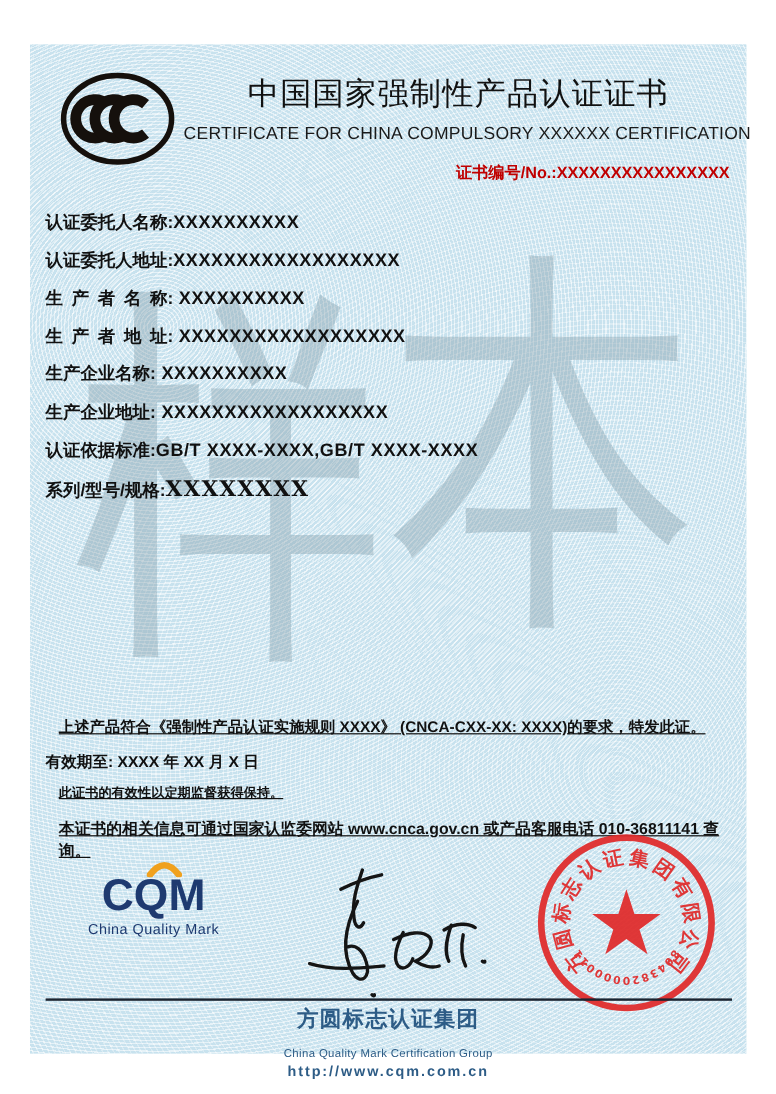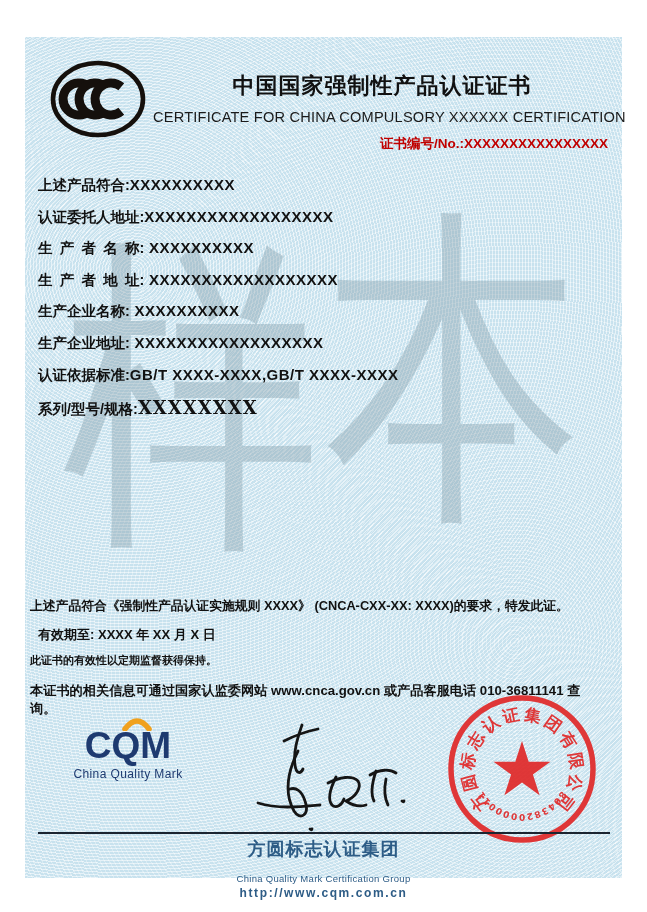--- a/index.html
+++ b/index.html
@@ -19,33 +19,33 @@
   .wm { position:absolute; z-index:0; font-family:"DejaVu Serif", serif; color:#87a0ac; opacity:0.40;
         line-height:1; transform-origin:left top; user-select:none; }
   .wm1 { left:38px;  top:196px; font-size:330px; transform:scaleX(0.78); }
   .wm2 { left:300px; top:168px; font-size:330px; transform:scaleX(0.78); }
 
   .layer { position:absolute; inset:0; z-index:1; }
 
   
   .ccc-logo { position:absolute; left:24px; top:20px; width:100px; height:84px; }
   .title-block { position:absolute; left:128px; top:24px; width:458px; text-align:center; }
-  .cert-title { font-size:22px; font-weight:bold; letter-spacing:1px; color:#111; white-space:nowrap;margin-top:10px; }
+  .cert-title { font-size:26px; font-weight:normal; letter-spacing:1px; color:#111; white-space:nowrap; }
   .cert-subtitle { margin-top:8px; font-size:14.6px; color:#1a1a1a; letter-spacing:0.2px; white-space:nowrap; }
   .cert-no { position:absolute; right:14px; top:98px; font-size:13.5px; font-weight:bold; color:#c00000; white-space:nowrap; }
 
   
   .fields { position:absolute; left:13px; top:139px; width:560px; }
   .frow { display:block; height:31.6px; font-size:14.5px; font-weight:bold; white-space:pre; }
   .frow .lbl { color:#111; }
   .frow .val { color:#111; font-size:15px; letter-spacing:0.5px; }
   .frow .val.serif { font-family:"DejaVu Serif", serif; font-size:18px; font-weight:600; letter-spacing:1px; }
 
   
-  .stmt { position:absolute; left:5px; width:575px; font-weight:bold; color:#111; white-space:pre-wrap; }
+  .stmt { position:absolute; left:24px; width:575px; font-weight:bold; color:#111; white-space:pre-wrap;text-decoration:underline; }
   .stmt1 { top:561px; font-size:12.8px; }
   .dates { position:absolute; left:13px; right:12px; top:589px; display:flex; justify-content:space-between; font-size:13px; font-weight:bold; white-space:pre; }
   .stmt3 { top:616px; font-size:11px; }
   .stmt4 { top:645px; font-size:13.2px; }
 
   
   .cqm { position:absolute; left:28px; top:690px; width:150px; text-align:center; color:#1e3a70; }
   .cqm-word { position:relative; display:inline-block; font-size:37px; font-weight:bold; letter-spacing:0; line-height:1; font-family:"Liberation Sans", sans-serif; }
   .cqm-arc { position:absolute; left:37px; top:-9px; }
   .cqm-tag { margin-top:3px; font-size:12px; color:#1e3a70; letter-spacing:0.4px;text-align:center; }
@@ -82,21 +82,21 @@
       </svg>
 
       <div class="title-block">
         <div class="cert-title">中国国家强制性产品认证证书</div>
         <div class="cert-subtitle">CERTIFICATE FOR CHINA COMPULSORY XXXXXX CERTIFICATION</div>
       </div>
 
       <div class="cert-no"><span>证书编号/No.:</span><span>XXXXXXXXXXXXXXXX</span></div>
 
       <div class="fields">
-        <div class="frow"><span class="lbl">上述产品符合:</span><span class="val">XXXXXXXXXX</span></div>
+        <div class="frow"><span class="lbl">认证委托人名称:</span><span class="val">XXXXXXXXXX</span></div>
         <div class="frow"><span class="lbl">认证委托人地址:</span><span class="val">XXXXXXXXXXXXXXXXXX</span></div>
         <div class="frow"><span class="lbl">生 产 者 名 称:</span><span class="val"> XXXXXXXXXX</span></div>
         <div class="frow"><span class="lbl">生 产 者 地 址:</span><span class="val"> XXXXXXXXXXXXXXXXXX</span></div>
         <div class="frow"><span class="lbl">生产企业名称:</span><span class="val"> XXXXXXXXXX</span></div>
         <div class="frow"><span class="lbl">生产企业地址:</span><span class="val"> XXXXXXXXXXXXXXXXXX</span></div>
         <div class="frow"><span class="lbl">认证依据标准:</span><span class="val">GB/T XXXX-XXXX,GB/T XXXX-XXXX</span></div>
         <div class="frow"><span class="lbl">系列/型号/规格:</span><span class="val serif">XXXXXXXX</span></div>
       </div>
 
       <div class="stmt stmt1">上述产品符合《强制性产品认证实施规则 XXXX》 (CNCA-CXX-XX: XXXX)的要求，特发此证。</div>

